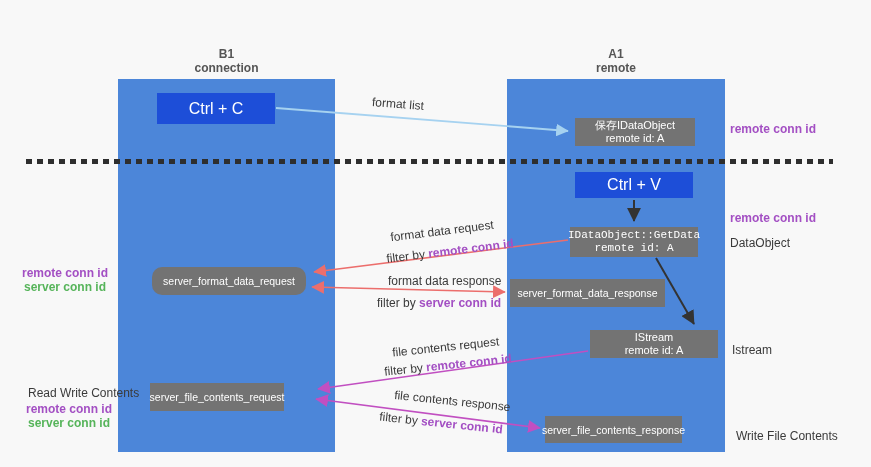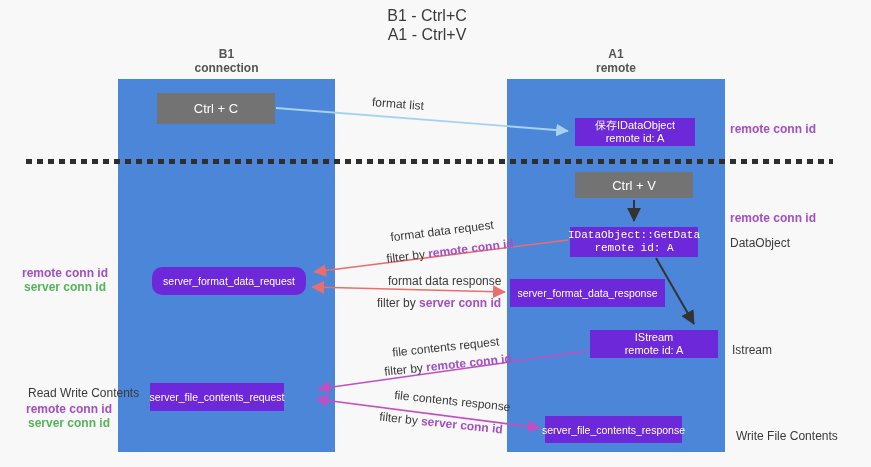--- a/index.html
+++ b/index.html
@@ -14,22 +14,22 @@
   .lane-head.a1{left:507px;width:218px;}
 
   .lane{position:absolute;top:79px;height:373px;background:#4c86d9;}
   .lane.b1{left:118px;width:217px;}
   .lane.a1{left:507px;width:218px;}
 
   .divider{position:absolute;left:26px;top:159px;width:807px;height:5px;
            background:repeating-linear-gradient(to right,#2e2e2e 0 6px,transparent 6px 11px);}
 
   .node{position:absolute;color:#fff;text-align:center;box-sizing:border-box;}
-  .green{background:#737373;font-size:13px;}
-  .orange{background:#6d28d9;}
+  .green{background:#1d4ed8;font-size:16px;}
+  .orange{background:#737373;}
   .one{display:flex;align-items:center;justify-content:center;}
   .two{display:flex;flex-direction:column;align-items:center;justify-content:center;line-height:13px;font-size:11px;}
   .obox{font-size:10.5px;}
 
   .ctrl-c{left:157px;top:93px;width:118px;height:31px;}
   .save-ido{left:575px;top:118px;width:120px;height:28px;}
   .ctrl-v{left:575px;top:172px;width:118px;height:26px;}
   .getdata{left:570px;top:227px;width:128px;height:30px;font-family:Liberation Mono, monospace;}
   .istream-box{left:590px;top:330px;width:128px;height:28px;}
   .sfd-req{left:152px;top:267px;width:154px;height:28px;border-radius:10px;}
@@ -50,24 +50,20 @@
   .greentx{color:#56b45a;font-weight:bold;}
   .pair{text-align:center;line-height:14px;font-size:12px;}
 
   svg.arrows{position:absolute;left:0;top:0;pointer-events:none;}
 </style>
 </head>
 <body>
 
 <div id="canvas">
 
-  <div class="title">
-    <div>B1 - Ctrl+C</div>
-    <div>A1 - Ctrl+V</div>
-  </div>
 
   <div class="lane-head b1">
     <div>B1</div>
     <div>connection</div>
   </div>
   <div class="lane-head a1">
     <div>A1</div>
     <div>remote</div>
   </div>
 

